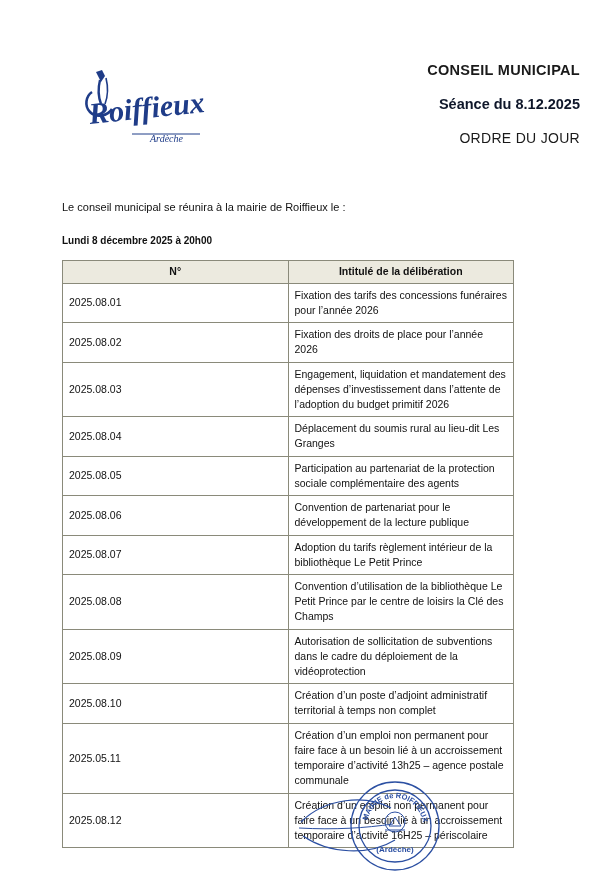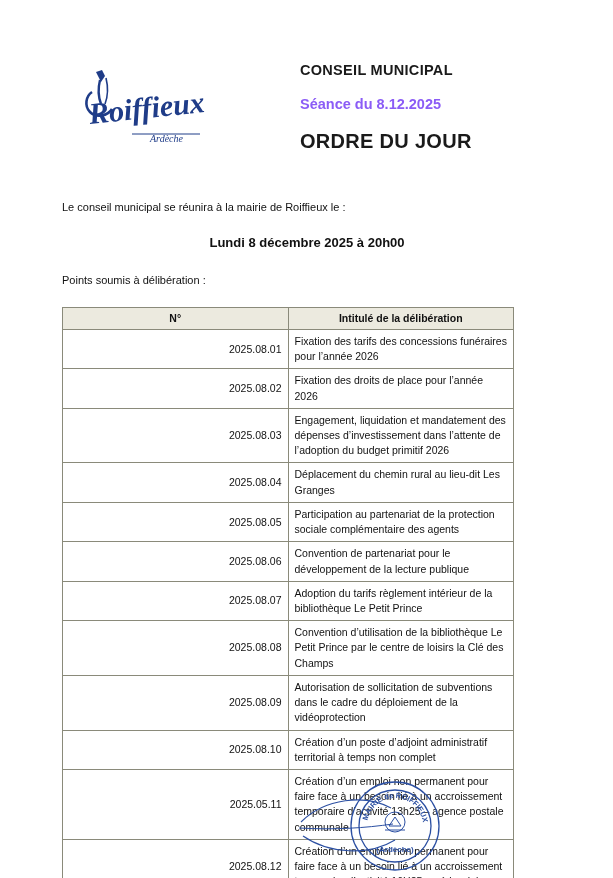--- a/index.html
+++ b/index.html
@@ -28,57 +28,56 @@
     top: 62px;
     width: 140px;
     height: 90px;
   }
   .logo svg { display: block; }
   .header-titles {
     position: absolute;
     left: 300px;
     top: 62px;
     width: 280px;
-    text-align: left;
+    text-align: right;
     color: #1a1a1a;
   }
   .header-titles .t1 {
     font-size: 14.5px;
     font-weight: bold;
     letter-spacing: .3px;
     margin-bottom: 18px;
   }
   .header-titles .t2 {
     font-size: 14.5px;
     font-weight: bold;
-    color: #8b5cf6;
+    color: #0f172a;
     margin-bottom: 18px;
   }
   .header-titles .t3 {
-    font-size: 20px;
-    font-weight: bold;
+    font-size: 14px;
+    font-weight: normal;
     letter-spacing: .3px;
   }
   .body {
     position: absolute;
     left: 62px;
     top: 200px;
     width: 490px;
     font-size: 11px;
     color: #111;
     line-height: 1.45;
   }
   .intro-line {
     margin-bottom: 18px;
   }
   .centered-bold {
-    text-align: center;
-    font-weight: bold;
-    font-size: 13px;
-    margin-bottom: 20px;
+    font-weight: bold;
+    font-size: 10px;
+    margin-bottom: 12px;
   }
   .para {
     margin-bottom: 18px;
   }
   table.delib {
     border-collapse: collapse;
     width: 452px;
     margin-top: 4px;
     margin-bottom: 24px;
     table-layout: fixed;
@@ -94,21 +93,21 @@
   }
   table.delib td {
     border: 1px solid #8a8a7a;
     font-size: 10.5px;
     padding: 4px 6px;
     color: #111;
     vertical-align: middle;
     line-height: 1.45;
   }
   table.delib td.num {
-    text-align: right;
+    text-align: left;
     width: 84px;
     white-space: nowrap;
   }
   .stamp {
     position: absolute;
     left: 295px;
     top: 778px;
     width: 180px;
     height: 96px;
   }
@@ -141,21 +140,20 @@
     </div>
   </div>
 
   <div class="body">
 
     <div class="intro-line">Le conseil municipal se réunira à la mairie de Roiffieux le :</div>
 
     <div class="centered-bold">Lundi 8 décembre 2025 à 20h00</div>
 
 
-    <div class="para">Points soumis à délibération :</div>
 
     <table class="delib">
       <thead>
         <tr>
           <th class="num">N°</th>
           <th>Intitulé de la délibération</th>
         </tr>
       </thead>
       <tbody>
         <tr>
@@ -165,21 +163,21 @@
         <tr>
           <td class="num">2025.08.02</td>
           <td>Fixation des droits de place pour l’année 2026</td>
         </tr>
         <tr>
           <td class="num">2025.08.03</td>
           <td>Engagement, liquidation et mandatement des dépenses d’investissement dans l’attente de l’adoption du budget primitif 2026</td>
         </tr>
         <tr>
           <td class="num">2025.08.04</td>
-          <td>Déplacement du chemin rural au lieu-dit Les Granges</td>
+          <td>Déplacement du soumis rural au lieu-dit Les Granges</td>
         </tr>
         <tr>
           <td class="num">2025.08.05</td>
           <td>Participation au partenariat de la protection sociale complémentaire des agents</td>
         </tr>
         <tr>
           <td class="num">2025.08.06</td>
           <td>Convention de partenariat pour le développement de la lecture publique</td>
         </tr>
         <tr>

